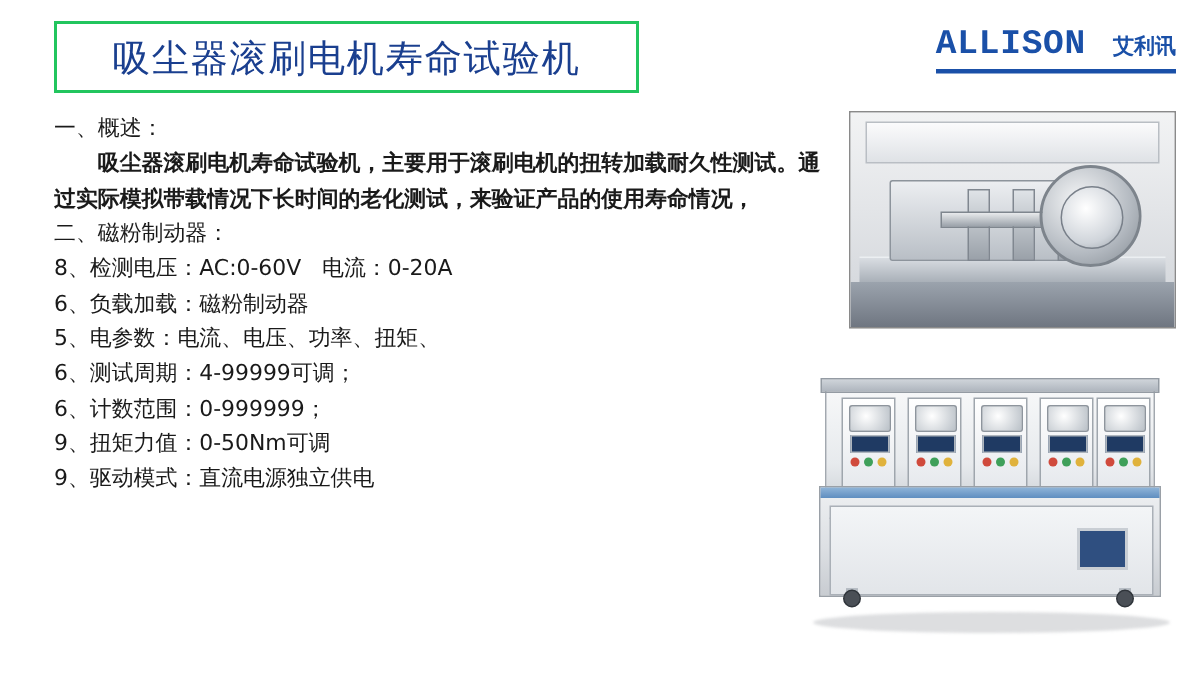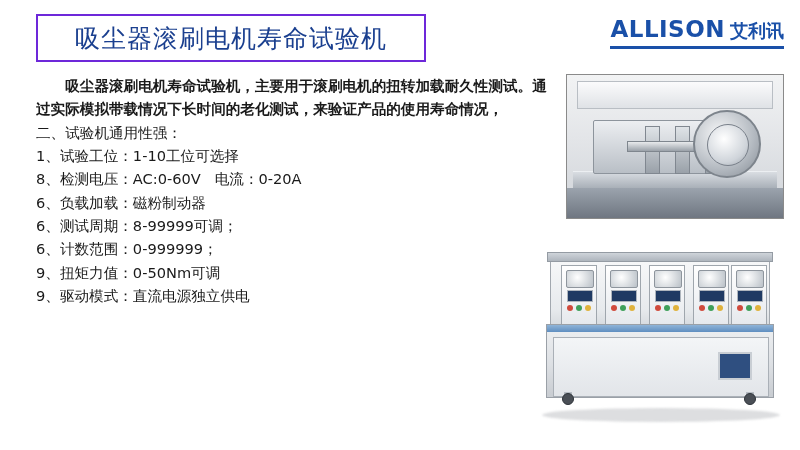--- a/index.html
+++ b/index.html
@@ -20,21 +20,21 @@
     height: 450px;
     background: #ffffff;
   }
   
   .title-box {
     position: absolute;
     left: 36px;
     top: 14px;
     width: 390px;
     height: 48px;
-    border: 2px solid #6d28d9;
+    border: 2px solid #22c55e;
     box-sizing: border-box;
     display: flex;
     align-items: center;
     justify-content: center;
   }
   .title-text {
     font-size: 25px;
     color: #1a3f8f;
     letter-spacing: 1px;
     font-family: "DejaVu Sans", "Liberation Sans", sans-serif;
@@ -51,26 +51,27 @@
   .logo-row {
     display: flex;
     align-items: baseline;
     justify-content: flex-end;
   }
   .logo-en {
     font-size: 23px;
     font-weight: bold;
     color: #1a50a8;
     letter-spacing: 0.5px;
+    font-family: Liberation Mono, monospace;
   }
   .logo-cn {
-    font-size: 18px;
+    font-size: 14px;
     font-weight: bold;
     color: #1a50a8;
-    margin-left: 5px;
+    margin-left: 18px;
   }
   .logo-underline {
     margin-top: 5px;
     height: 3px;
     background: #1a50a8;
     width: 100%;
   }
   
   .content {
     position: absolute;
@@ -240,26 +241,27 @@
 
   <div class="logo">
     <div class="logo-row">
       <span class="logo-en">ALLISON</span>
       <span class="logo-cn">艾利讯</span>
     </div>
     <div class="logo-underline"></div>
   </div>
 
   <div class="content">
+    <p>一、概述：</p>
     <p class="indent2">吸尘器滚刷电机寿命试验机，主要用于滚刷电机的扭转加载耐久性测试。通过实际模拟带载情况下长时间的老化测试，来验证产品的使用寿命情况，</p>
-    <p>二、试验机通用性强：</p>
-    <p>1、试验工位：1-10工位可选择</p>
+    <p>二、磁粉制动器：</p>
     <p>8、检测电压：AC:0-60V   电流：0-20A</p>
     <p>6、负载加载：磁粉制动器</p>
-    <p>6、测试周期：8-99999可调；</p>
+    <p>5、电参数：电流、电压、功率、扭矩、</p>
+    <p>6、测试周期：4-99999可调；</p>
     <p>6、计数范围：0-999999；</p>
     <p>9、扭矩力值：0-50Nm可调</p>
     <p>9、驱动模式：直流电源独立供电</p>
 
   </div>
 
   <div class="photo-top">
     <div class="m1-bg"></div>
     <div class="m1-top"></div>
     <div class="m1-table"></div>

